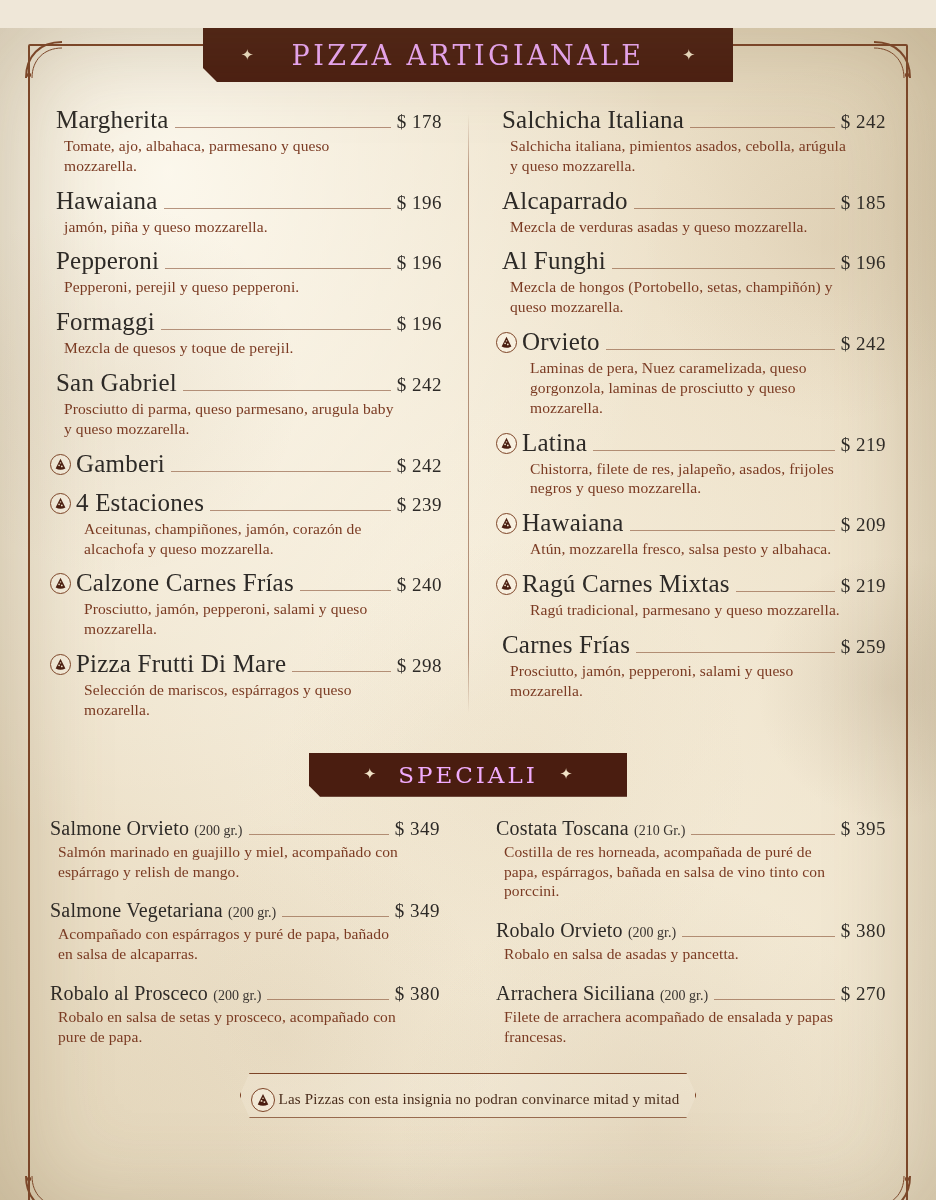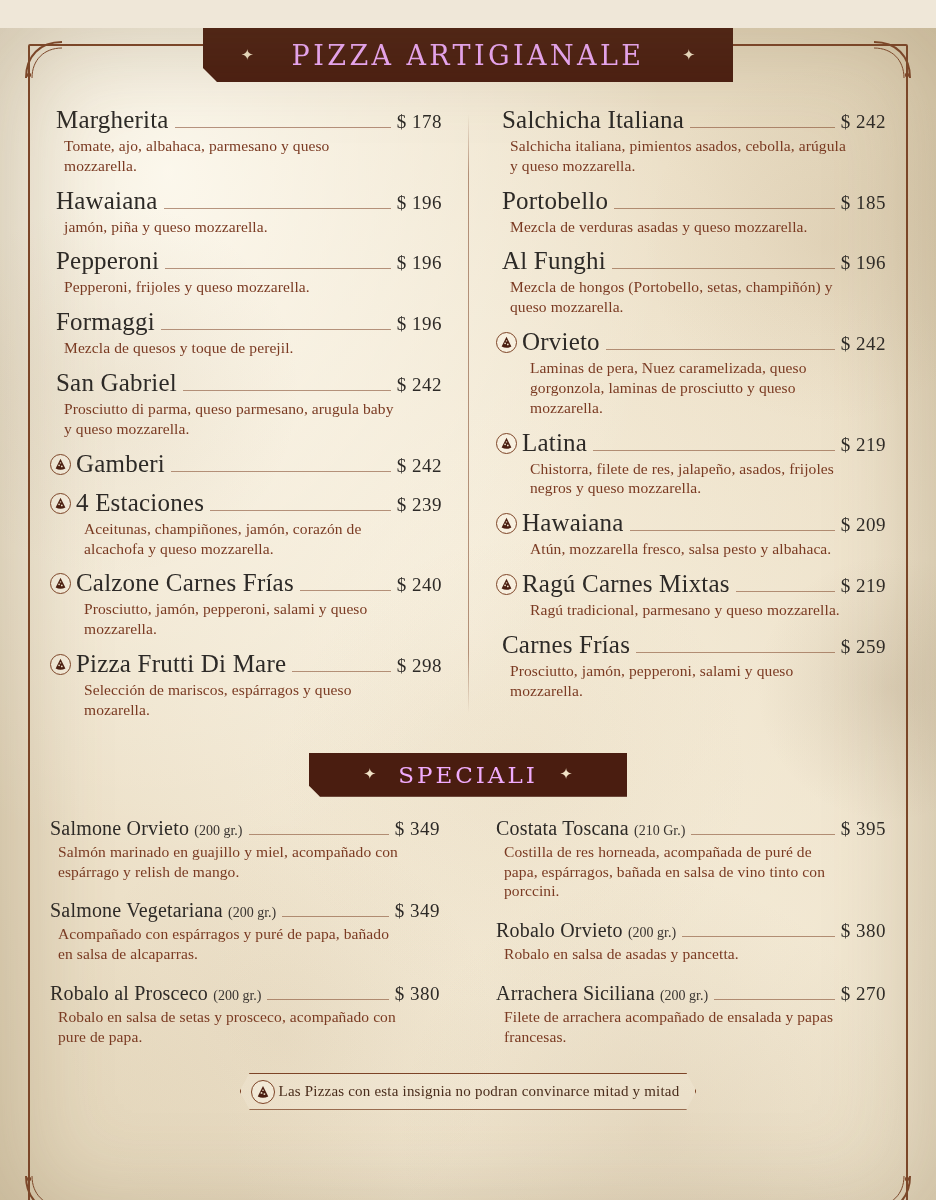--- a/index.html
+++ b/index.html
@@ -231,21 +231,21 @@
     display: flex;
     justify-content: center;
     margin-top: 8px;
   }
   .footnote {
     display: flex;
     align-items: center;
     gap: 4px;
     border: 1px solid #7d4427;
     border-radius: 2px;
-    padding: 6px 16px 5px 10px;
+    padding: 14px 16px 5px 10px;
     position: relative;
     background: rgba(255,250,238,0.18);
     clip-path: polygon(10px 0, calc(100% - 10px) 0, 100% 50%, calc(100% - 10px) 100%, 10px 100%, 0 50%);
   }
   .footnote-text {
     font-family: "Liberation Serif", serif;
     font-size: 15px;
     color: #4a2d1c;
     letter-spacing: 0.2px;
   }
@@ -323,21 +323,21 @@
           </div>
           <div class="item-desc">jamón, piña y queso mozzarella.</div>
         </div>
 
         <div class="item">
           <div class="item-head">
             <span class="item-name">Pepperoni</span>
             <span class="dotfill"></span>
             <span class="item-price">$ 196</span>
           </div>
-          <div class="item-desc">Pepperoni, frijoles y queso mozzarella.</div>
+          <div class="item-desc">Pepperoni, perejil y queso pepperoni.</div>
         </div>
 
         <div class="item">
           <div class="item-head">
             <span class="item-name">Formaggi</span>
             <span class="dotfill"></span>
             <span class="item-price">$ 196</span>
           </div>
           <div class="item-desc">Mezcla de quesos y toque de perejil.</div>
         </div>
@@ -426,21 +426,21 @@
           <div class="item-head">
             <span class="item-name">Salchicha Italiana</span>
             <span class="dotfill"></span>
             <span class="item-price">$ 242</span>
           </div>
           <div class="item-desc">Salchicha italiana, pimientos asados, cebolla, arúgula y queso mozzarella.</div>
         </div>
 
         <div class="item">
           <div class="item-head">
-            <span class="item-name">Portobello</span>
+            <span class="item-name">Alcaparrado</span>
             <span class="dotfill"></span>
             <span class="item-price">$ 185</span>
           </div>
           <div class="item-desc">Mezcla de verduras asadas y queso mozzarella.</div>
         </div>
 
         <div class="item">
           <div class="item-head">
             <span class="item-name">Al Funghi</span>
             <span class="dotfill"></span>

